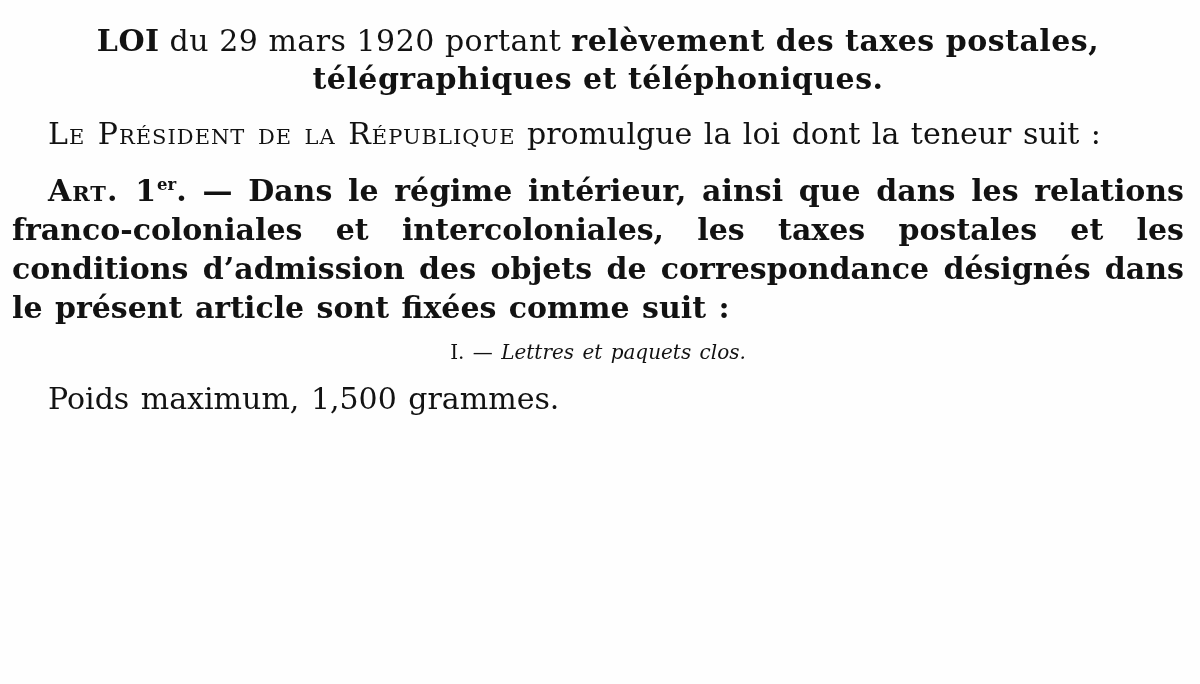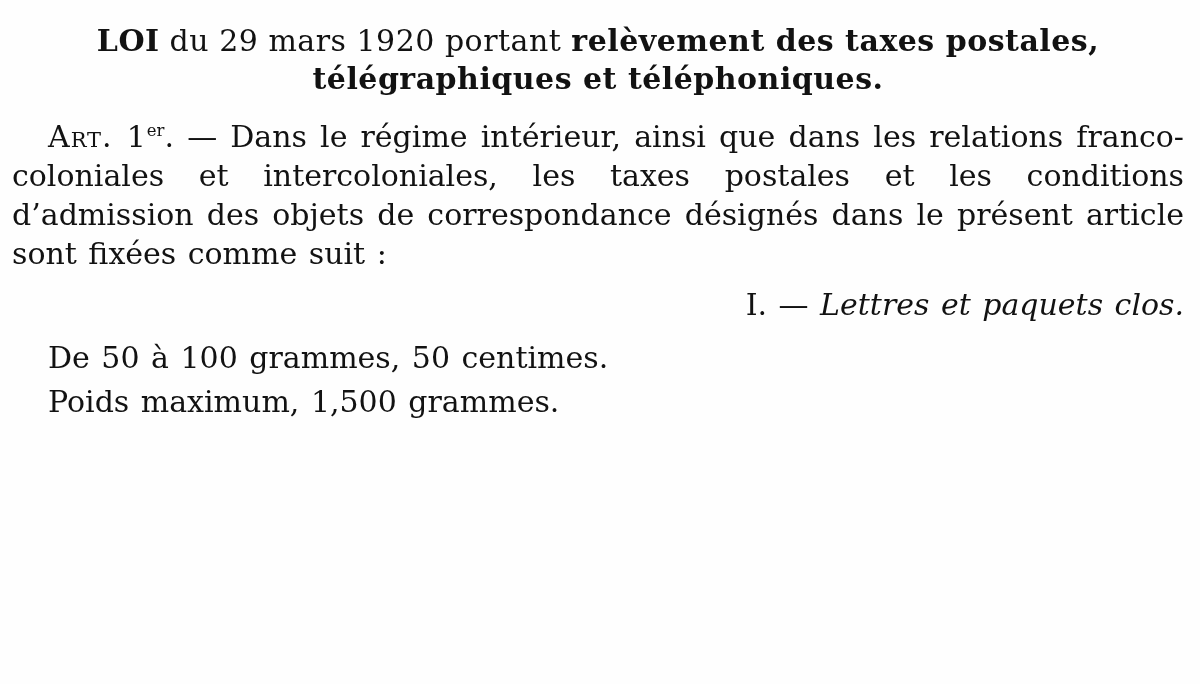--- a/index.html
+++ b/index.html
@@ -31,48 +31,50 @@
     font-weight: normal;
   }
   .bold { font-weight: bold; }
   .para {
     margin: 0 0 10px 0;
     text-align: justify;
     text-indent: 36px;
     word-spacing: 2px;
   }
   .preamble { margin-bottom: 13px; }
-  .article-para { margin-top: 18px; margin-bottom: 12px; }
+  .article-para { margin-top: 18px; margin-bottom: 12px; font-weight: bold; }
   .smallcaps { font-variant: small-caps; letter-spacing: 1px; }
   sup.ordinal { font-size: 0.55em; line-height: 0; vertical-align: super; }
   .section-heading {
     margin: 8px 0 14px 0;
-    text-align: right;
+    text-align: center;
     text-indent: 0;
-    font-size: 30px;
+    font-size: 20px;
   }
   .section-heading .num { font-style: normal; }
   .section-heading .ital { font-style: italic; }
   .rate { margin: 0 0 5px 0; }
 </style>
 </head>
 <body>
 
 <div class="page">
 
   <h1 class="title">
     <span class="bold">LOI</span><span> du 29 mars 1920 portant </span><span class="bold">relèvement des taxes postales, télégraphiques et téléphoniques.</span>
   </h1>
 
 
+  <p class="para preamble">
+    <span class="smallcaps">Le Président de la République</span><span> promulgue la loi dont la teneur suit :</span>
+  </p>
 
   <p class="para article-para">
     <span class="smallcaps">Art. 1</span><sup class="ordinal">er</sup><span>. — Dans le régime intérieur, ainsi que dans les relations franco-coloniales et intercoloniales, les taxes postales et les conditions d’admission des objets de correspondance désignés dans le présent article sont fixées comme suit :</span>
   </p>
 
   <p class="para section-heading">
     <span class="num">I. — </span><span class="ital">Lettres et paquets clos.</span>
   </p>
 
-  <p class="para rate">De 50 à 100 grammes, 50 centimes.</p>
   <p class="para rate">Poids maximum, 1,500 grammes.</p>
 
 </div>
 
 </body></html>

